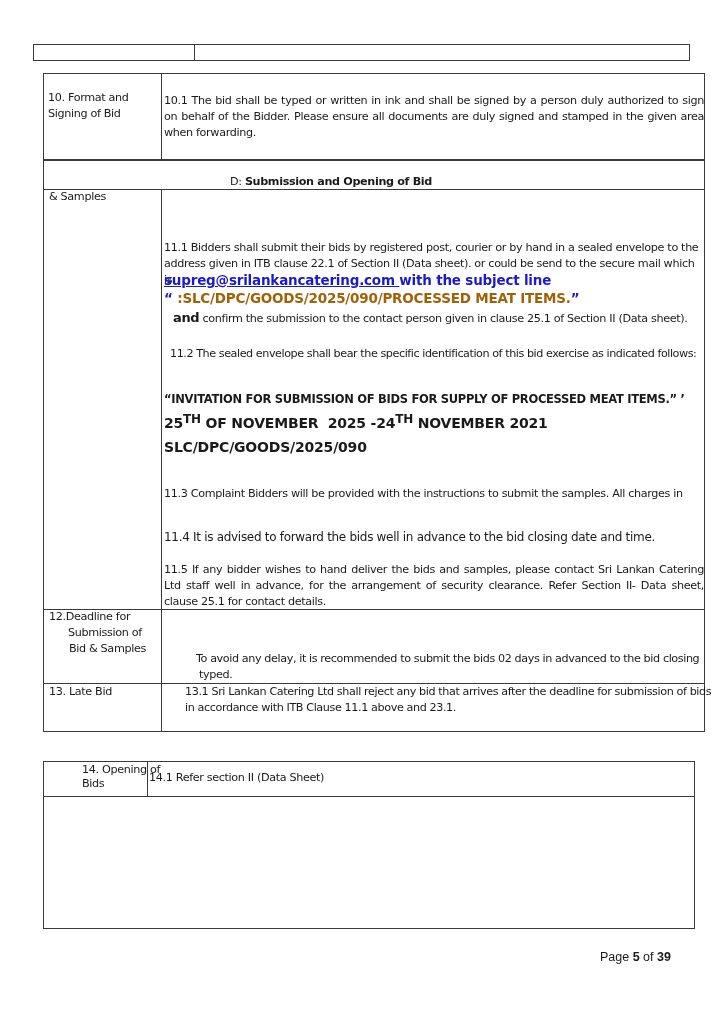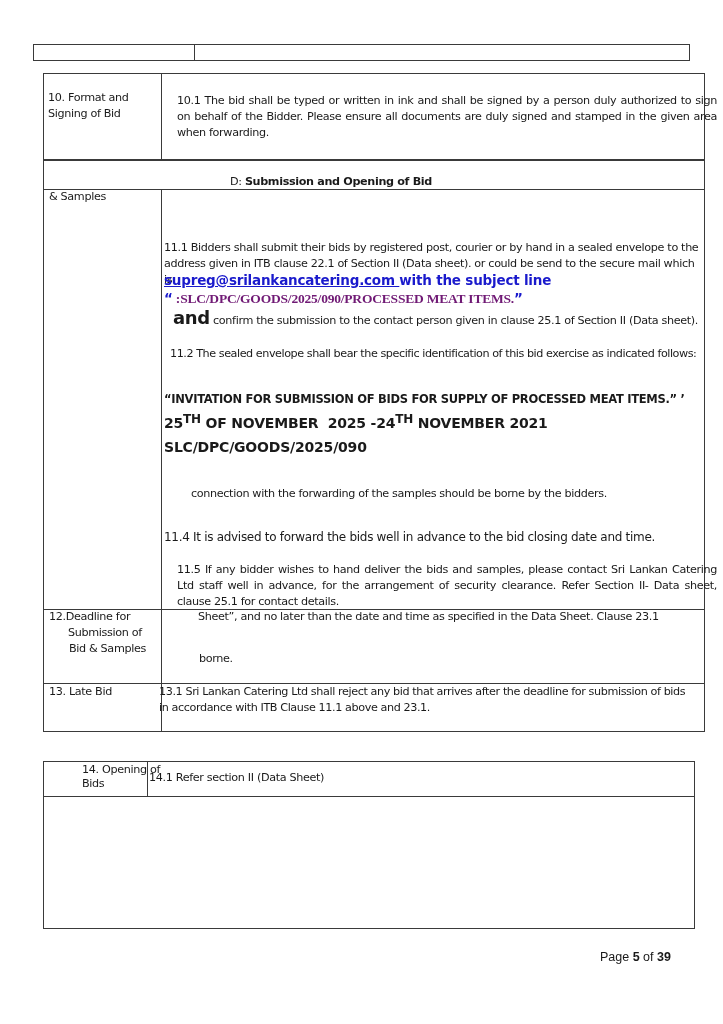--- a/index.html
+++ b/index.html
@@ -5,21 +5,21 @@
   html, body { margin: 0; padding: 0; background: #ffffff; }
   body {
     width: 723px; height: 1024px; position: relative; overflow: hidden;
     font-family: "DejaVu Sans", sans-serif; color: #1a1a1a;
   }
   .abs { position: absolute; }
   .txt { font-size: 11.2px; line-height: 16px; letter-spacing: -0.35px; }
   .b { border: 1.5px solid #3a3a3a; box-sizing: border-box; }
   .vline { position: absolute; width: 0; border-left: 1.5px solid #3a3a3a; }
   .hline { position: absolute; height: 0; border-top: 1.5px solid #3a3a3a; }
-  .just { text-align: justify; text-align-last: left; margin-left: 13px; }
+  .just { text-align: justify; text-align-last: left; }
   .center { text-align: left; }
   .blue { color: #1a1acc; }
   a.link { color: #1a1acc; text-decoration: underline; }
   .bold { font-weight: bold; }
   sup { font-size: 12px; line-height: 0; vertical-align: 5px; }
   .footer { font-family: "Liberation Sans", sans-serif; font-size: 12.5px; }
 </style>
 </head>
 <body>
 
@@ -47,59 +47,59 @@
 <div class="abs txt" style="left:49px; top:189px; width:112px;">
   <div>&amp; Samples</div>
 </div>
 
 <div class="abs txt center" style="left:164px; top:240px; width:540px;">11.1 Bidders shall submit their bids by registered post, courier or by hand in a sealed envelope to the address given in ITB clause 22.1 of Section II (Data sheet). or could be send to the secure mail which is</div>
 
 <div class="abs center blue bold" style="left:164px; top:272px; width:540px; font-size:13.5px; line-height:17px; font-weight:600; letter-spacing:-0.2px;">
   <a class="link" href="#">supreg@srilankancatering.com </a><span>with the subject line</span>
 </div>
 <div class="abs center" style="left:164px; top:290px; width:540px; font-size:13.5px; line-height:17px; font-weight:bold; letter-spacing:-0.2px;">
-  <span class="blue">“</span><span style="color:#701a75;font-family:Liberation Serif, serif;"> :SLC/DPC/GOODS/2025/090/PROCESSED MEAT ITEMS.</span><span class="blue">”</span>
+  <span class="blue">“</span><span style="color:#a16207;"> :SLC/DPC/GOODS/2025/090/PROCESSED MEAT ITEMS.</span><span class="blue">”</span>
 </div>
 
 <div class="abs txt" style="left:173px; top:310px; width:532px;">
-  <span style="font-weight:bold; font-size:18px;">and</span><span> confirm the submission to the contact person given in clause 25.1 of Section II (Data sheet).</span>
+  <span style="font-weight:bold; font-size:13px;">and</span><span> confirm the submission to the contact person given in clause 25.1 of Section II (Data sheet).</span>
 </div>
 
 <div class="abs txt" style="left:170px; top:346px; width:536px; letter-spacing:-0.45px;">11.2 The sealed envelope shall bear the specific identification of this bid exercise as indicated follows:</div>
 
 <div class="abs center" style="left:164px; top:391px; width:540px; font-size:11.5px; line-height:16px; font-weight:600; letter-spacing:-0.3px;">“INVITATION FOR SUBMISSION OF BIDS FOR SUPPLY OF PROCESSED MEAT ITEMS.” ’</div>
 <div class="abs center" style="left:164px; top:413px; width:540px; font-size:14px; line-height:20px; font-weight:bold; letter-spacing:-0.2px;">
   <span>25</span><sup>TH</sup><span style="white-space:pre;"> OF NOVEMBER  2025 -24</span><sup>TH</sup><span> NOVEMBER 2021</span>
 </div>
 <div class="abs center" style="left:164px; top:437px; width:540px; font-size:14px; line-height:20px; font-weight:bold; letter-spacing:-0.2px;">SLC/DPC/GOODS/2025/090</div>
 
 <div class="abs txt" style="left:164px; top:486px; width:540px;">
-  <div style="padding-left:27px;">connection with the forwarding of the samples should be borne by the bidders.</div>
+  <div>11.3 Complaint Bidders will be provided with the instructions to submit the samples. All charges in</div>
 </div>
 
 <div class="abs" style="left:164px; top:529px; width:540px; font-size:12px; line-height:16px; letter-spacing:-0.3px;">11.4 It is advised to forward the bids well in advance to the bid closing date and time.</div>
 
 <div class="abs txt just" style="left:164px; top:562px; width:540px;">11.5 If any bidder wishes to hand deliver the bids and samples, please contact Sri Lankan Catering Ltd staff well in advance, for the arrangement of security clearance. Refer Section II- Data sheet, clause 25.1 for contact details.</div>
 
 <div class="hline" style="left:43px; top:609px; width:662px;"></div>
 <div class="abs txt" style="left:49px; top:609px; width:112px;">
   <div>12.Deadline for</div>
   <div style="padding-left:19px;">Submission of</div>
   <div style="padding-left:20px;">Bid &amp; Samples</div>
 </div>
 <div class="abs txt" style="left:170px; top:609px; width:536px;">
-  <div style="padding-left:28px;">Sheet”, and no later than the date and time as specified in the Data Sheet. Clause 23.1</div>
 </div>
 <div class="abs txt" style="left:196px; top:651px; width:510px;">
-  <div style="padding-left:3px;">borne.</div>
+  <div style="letter-spacing:-0.4px;">To avoid any delay, it is recommended to submit the bids 02 days in advanced to the bid closing</div>
+  <div style="padding-left:3px;">typed.</div>
 </div>
 
 <div class="hline" style="left:43px; top:683px; width:662px;"></div>
 <div class="abs txt" style="left:49px; top:684px; width:112px;">13. Late Bid</div>
-<div class="abs txt" style="left:159px; top:684px; width:538px; letter-spacing:-0.4px;">13.1 Sri Lankan Catering Ltd shall reject any bid that arrives after the deadline for submission of bids in accordance with ITB Clause 11.1 above and 23.1.</div>
+<div class="abs txt" style="left:185px; top:684px; width:538px; letter-spacing:-0.4px;">13.1 Sri Lankan Catering Ltd shall reject any bid that arrives after the deadline for submission of bids in accordance with ITB Clause 11.1 above and 23.1.</div>
 
 <div class="abs b" style="left:43px; top:761px; width:652px; height:168px;"></div>
 <div class="vline" style="left:147px; top:761px; height:36px;"></div>
 <div class="hline" style="left:43px; top:796px; width:652px;"></div>
 <div class="abs txt" style="left:50px; top:763px; width:97px; line-height:14px;margin-left:32px;">
   <div>14.  Opening of</div>
   <div>Bids</div>
 </div>
 <div class="abs txt" style="left:149px; top:770px; width:540px;">14.1 Refer section II (Data Sheet)</div>
 <div class="abs" style="left:45px; top:798px; width:648px; height:129px;"></div>

